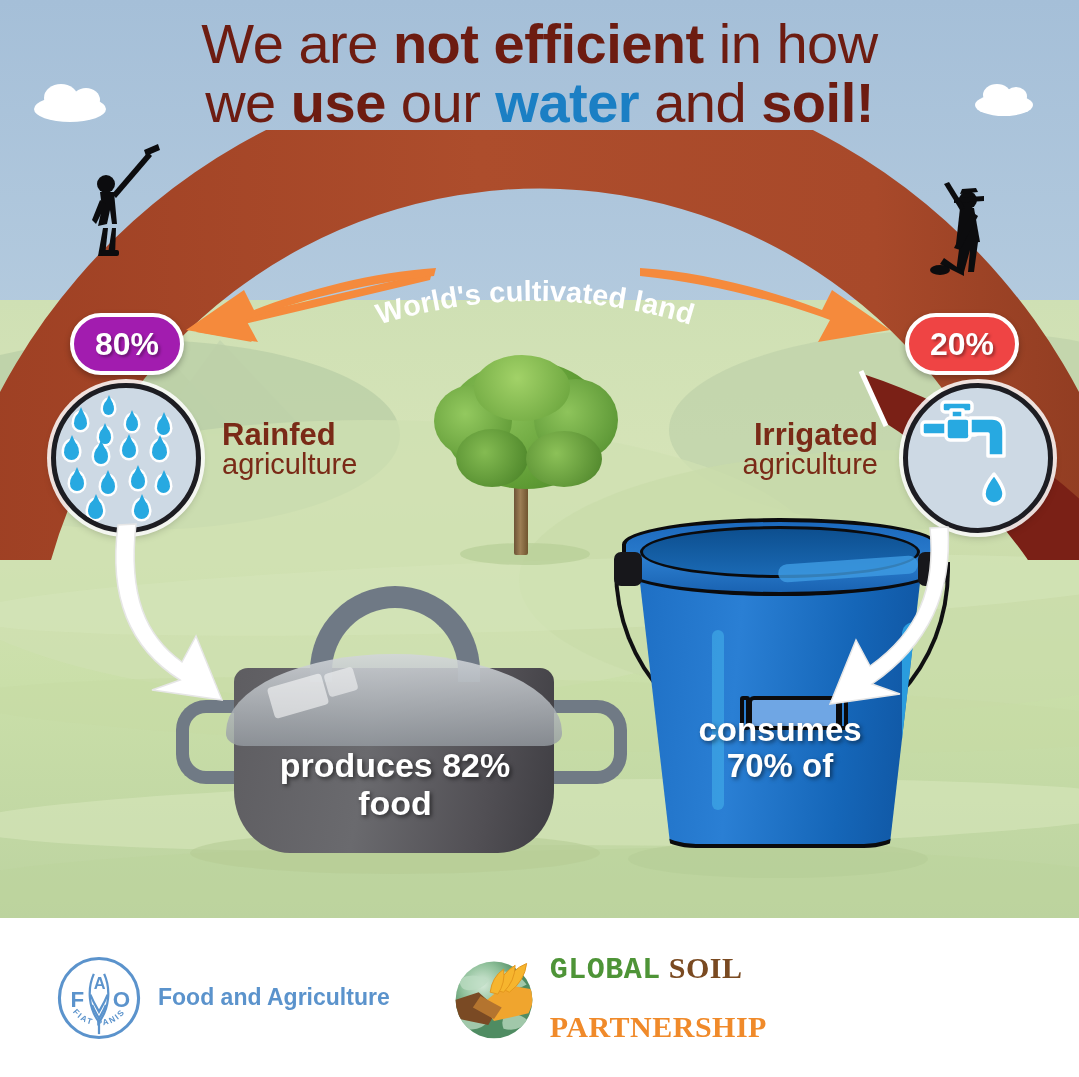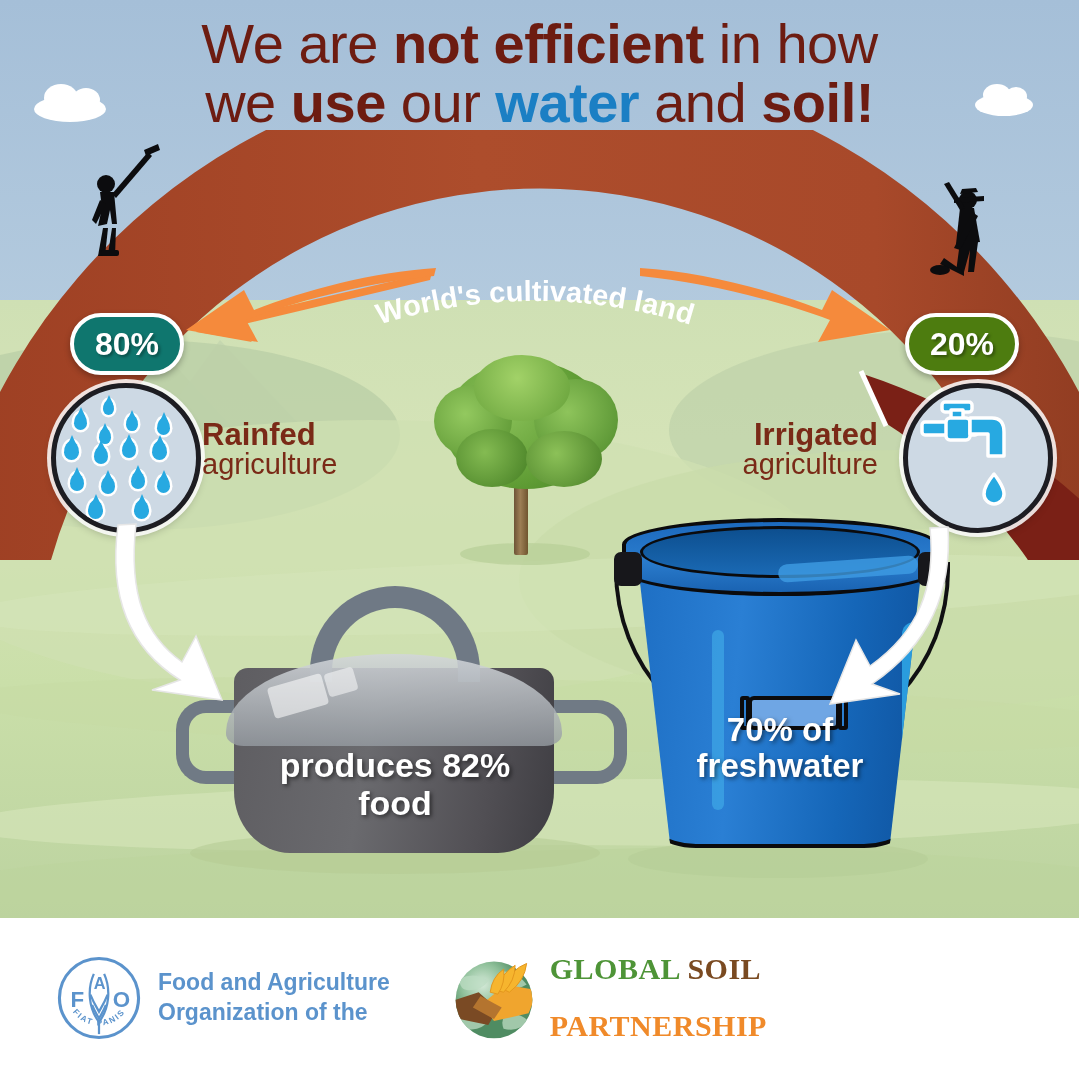--- a/index.html
+++ b/index.html
@@ -66,21 +66,21 @@
   .drop{position:absolute;background:#27a9e1;
         border-radius:50% 50% 50% 50%/60% 60% 40% 40%;
         box-shadow:0 0 0 2.5px #fff;}
   .drop:after{content:"";position:absolute;left:50%;top:-34%;transform:translateX(-50%);
               width:0;height:0;border-left:4px solid transparent;border-right:4px solid transparent;
               border-bottom:9px solid #27a9e1;}
 
   .lbl{position:absolute;color:#7a2a17;line-height:1.0;}
   .lbl .b{display:block;font-weight:bold;font-size:31px;}
   .lbl .r{display:block;font-weight:normal;font-size:29px;}
-  .lbl.left{left:202px;top:419px;text-align:left;}
+  .lbl.left{left:202px;top:419px;text-align:left;padding-left:20px;}
   .lbl.right{left:878px;top:419px;text-align:right;transform:translateX(-100%);}
 
   
   .tree{position:absolute;left:430px;top:355px;width:190px;height:200px;}
   .trunk{position:absolute;left:84px;top:96px;width:14px;height:104px;
          background:linear-gradient(90deg,#6d5336,#9d7f55 45%,#70552f);border-radius:2px;}
   .crown{position:absolute;border-radius:50%;}
   .treeshadow{position:absolute;left:30px;top:188px;width:130px;height:22px;background:#b8cf98;opacity:.75;border-radius:50%;}
 
   
@@ -260,24 +260,24 @@
         <path d="M 30 22 L 44 22 L 50 56 L 26 58 Z"></path>
         <path d="M 30 56 L 48 56 L 44 86 L 38 86 L 40 64 L 34 86 L 26 86 Z"></path>
         <path d="M 30 24 L 14 -2 L 19 -4 L 35 22 Z"></path>
         <path d="M 42 26 L 24 62 L 30 64 L 48 30 Z"></path>
         <path d="M 14 72 L 34 86 L 34 90 L 10 78 Z"></path>
         <ellipse cx="10" cy="84" rx="10" ry="5"></ellipse>
       </g>
     </svg>
   </div>
 
-  <div class="badge left" style="background: #0f766e;">
+  <div class="badge left" style="background: #a21caf;">
     <span>80%</span>
   </div>
-  <div class="badge right" style="background: #4d7c0f;">
+  <div class="badge right" style="background: #ef4444;">
     <span>20%</span>
   </div>
 
   <div class="iconcircle left">
     <div class="drop" style="left:47px;top:12px;width:11px;height:15px;"></div>
     <div class="drop" style="left:18px;top:25px;width:13px;height:17px;"></div>
     <div class="drop" style="left:70px;top:27px;width:12px;height:16px;"></div>
     <div class="drop" style="left:101px;top:30px;width:13px;height:17px;"></div>
     <div class="drop" style="left:43px;top:40px;width:12px;height:16px;"></div>
     <div class="drop" style="left:8px;top:53px;width:15px;height:19px;"></div>
@@ -337,22 +337,22 @@
       <div class="bk-hl2"></div>
     </div>
     <div class="bk-rim-band"></div>
     <div class="bk-rim"></div>
     <div class="bk-rim-in"></div>
     <div class="bk-rim-sheen"></div>
     <div class="bk-lugL"></div>
     <div class="bk-lugR"></div>
     <div class="bk-grip"></div>
     <div class="bk-text">
+      <div>consumes</div>
       <div>70% of</div>
-      <div>freshwater</div>
     </div>
   </div>
 
   <svg class="arrows" viewBox="0 0 1079 1077">
     <g fill="#ffffff" stroke="#e6e6e6" stroke-width="1.5">
       <path d="M 118 525 C 108 600 132 650 180 680 L 152 690 L 222 700 L 196 636 L 182 662 C 146 636 128 596 136 524 Z"></path>
       <path d="M 948 527 C 952 592 930 644 872 684 L 900 694 L 830 704 L 856 640 L 870 666 C 918 632 936 588 930 528 Z"></path>
     </g>
   </svg>
 
@@ -369,21 +369,20 @@
           <path d="M 40 46 C 44 56 48 62 50 66 C 52 62 56 56 60 46"></path>
           <path d="M 42 58 C 45 66 48 70 50 74 C 52 70 55 66 58 58"></path>
         </g>
         <path id="mottopath" d="M 14 56 A 38 38 0 0 0 86 56" fill="none"></path>
         <text font-family="Liberation Sans, sans-serif" font-size="9.5" font-weight="bold" fill="#5b93cc" letter-spacing="2">
           <textPath href="#mottopath" startOffset="50%" text-anchor="middle" id="fao-motto">FIAT PANIS</textPath>
         </text>
       </svg>
       <div class="fao-txt">
         <div>Food and Agriculture</div>
-        <div>Organization of the</div>
       </div>
     </div>
 
     <div class="gsp">
       <svg width="96" height="96" viewBox="0 0 100 100">
         <defs>
           <radialGradient id="globeg" cx="35%" cy="30%">
             <stop offset="0" stop-color="#d6ead9"></stop>
             <stop offset="55%" stop-color="#8fc09a"></stop>
             <stop offset="100%" stop-color="#4f8c62"></stop>
@@ -405,21 +404,21 @@
           <path d="M 36 48 L 58 60 L 50 72 L 28 60 Z" fill="#b4742f"></path>
         </g>
         <g fill="#f6b52e" stroke="#e2951c" stroke-width="1">
           <path d="M 58 40 q 10 -20 26 -26 q -2 18 -18 30 Z"></path>
           <path d="M 52 42 q 6 -18 20 -26 q 0 16 -12 28 Z"></path>
           <path d="M 46 44 q 2 -16 14 -24 q 2 14 -6 26 Z"></path>
         </g>
       </svg>
       <div class="gsp-txt">
         <div class="gsp-l1">
-          <span style="color: rgb(78, 148, 55);">GLOBAL</span>
+          <span style="color: rgb(78, 148, 55); font-family: Liberation Mono, monospace;">GLOBAL</span>
           <span style="color: rgb(122, 74, 33);">SOIL</span>
         </div>
         <div class="gsp-l2">
           <span style="color: rgb(240, 138, 42);">PARTNERSHIP</span>
         </div>
       </div>
     </div>
   </div>
 
 </div>

